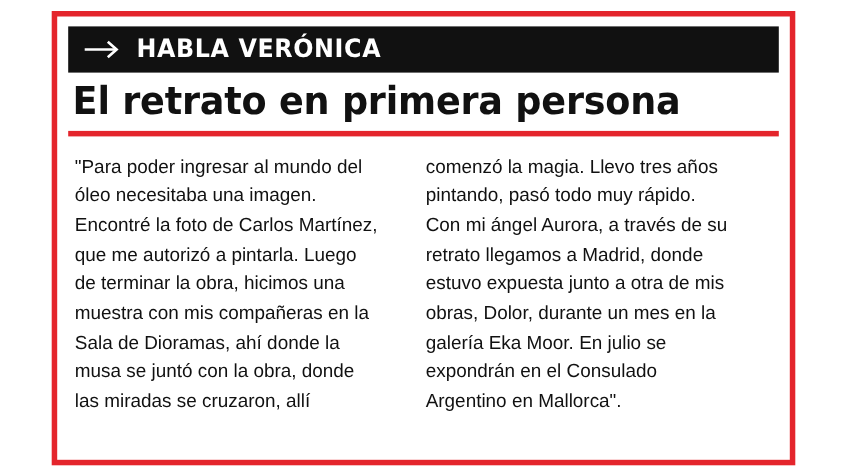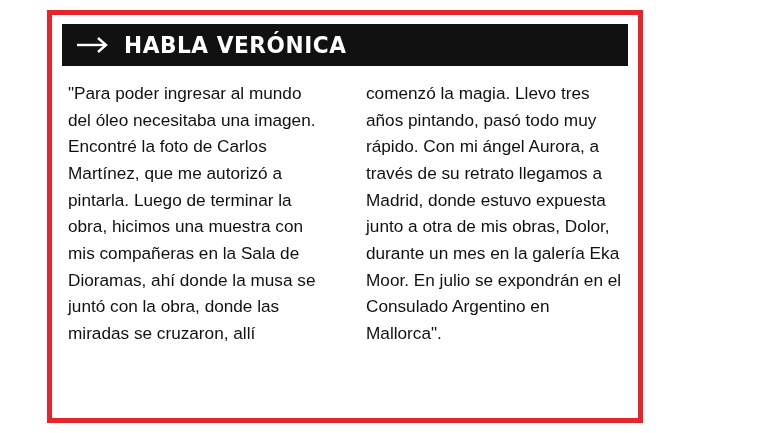--- a/index.html
+++ b/index.html
@@ -17,21 +17,21 @@
     position: relative;
     width: 770px;
     height: 433px;
     background: #ffffff;
     box-sizing: border-box;
   }
   .frame {
     position: absolute;
     left: 47px;
     top: 10px;
-    width: 596px;
+    width: 676px;
     height: 413px;
     border: 5px solid #e4252c;
     box-sizing: border-box;
     background: #ffffff;
   }
   .inner {
     position: absolute;
     left: 0;
     top: 0;
     right: 0;
@@ -107,20 +107,23 @@
       <div class="kicker-bar">
         <span class="arrow-icon">
           <svg width="34" height="18" viewBox="0 0 34 18" aria-hidden="true">
             <line x1="1" y1="9" x2="29" y2="9" stroke="#ffffff" stroke-width="2.4"></line>
             <polyline points="22,2 30,9 22,16" fill="none" stroke="#ffffff" stroke-width="2.4"></polyline>
           </svg>
         </span>
         <span class="kicker-label">HABLA VERÓNICA</span>
       </div>
 
+      <div class="headline-zone">
+        <div class="headline">El retrato en primera persona</div>
+      </div>
 
       <div class="body-zone">
         <div class="col">"Para poder ingresar al mundo del óleo necesitaba una imagen. Encontré la foto de Carlos Martínez, que me autorizó a pintarla. Luego de terminar la obra, hicimos una muestra con mis compañeras en la Sala de Dioramas, ahí donde la musa se juntó con la obra, donde las miradas se cruzaron, allí</div>
         <div class="col">comenzó la magia. Llevo tres años pintando, pasó todo muy rápido. Con mi ángel Aurora, a través de su retrato llegamos a Madrid, donde estuvo expuesta junto a otra de mis obras, Dolor, durante un mes en la galería Eka Moor. En julio se expondrán en el Consulado Argentino en Mallorca".</div>
       </div>
 
     </div>
   </div>
 </div>
 

